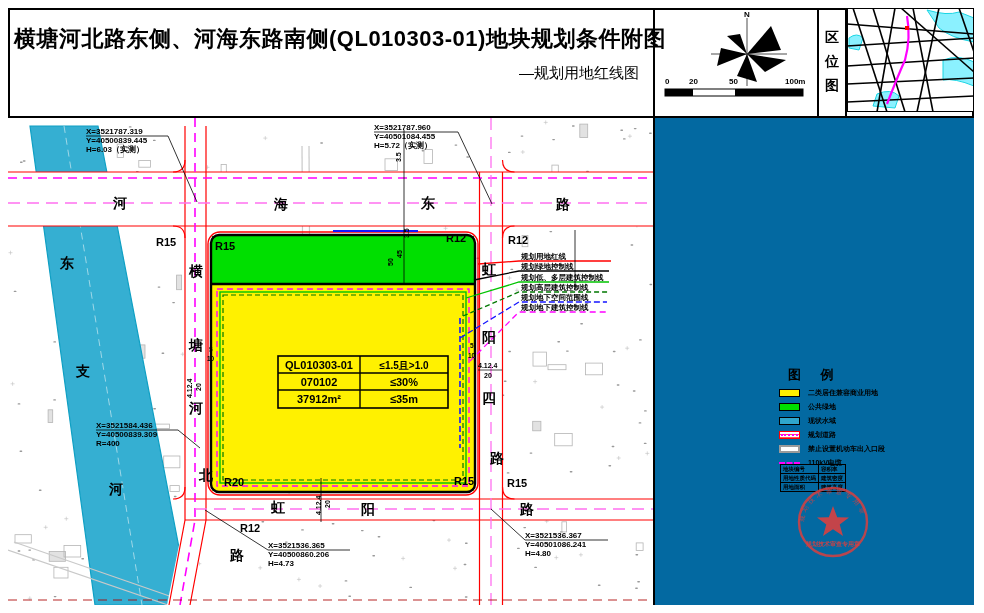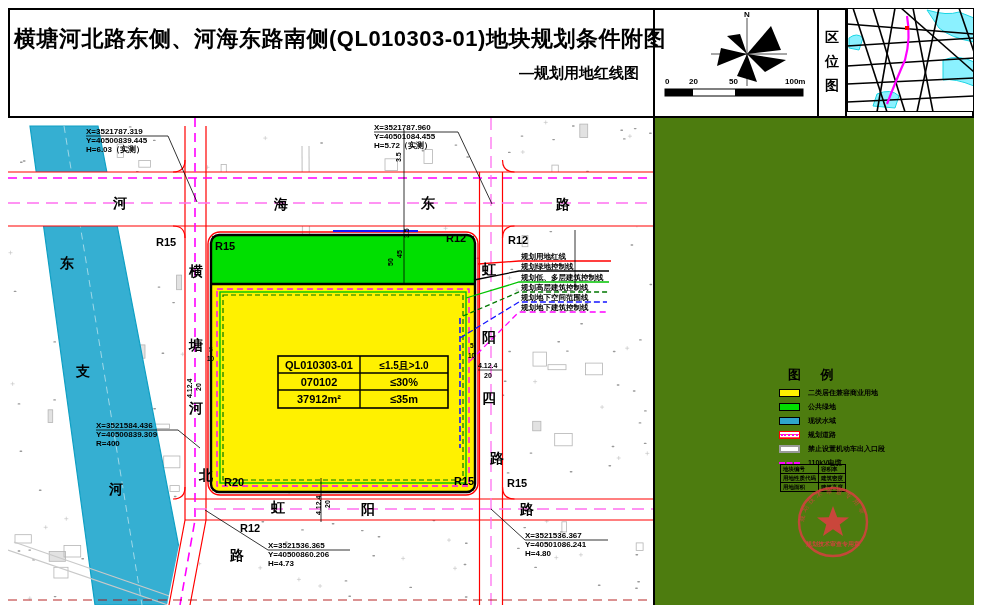--- a/index.html
+++ b/index.html
@@ -2,28 +2,28 @@
 <html><head>
 <meta charset="utf-8">
 <style>
   html,body{margin:0;padding:0;background:#fff;}
   .page{position:relative;width:984px;height:613px;background:#fff;font-family:"Liberation Sans",sans-serif;overflow:hidden;}
   .frame{position:absolute;left:8px;top:8px;width:966px;height:597px;border:2px solid #000;box-sizing:border-box;}
   
   .header{position:absolute;left:8px;top:8px;width:966px;height:110px;border-bottom:2px solid #000;box-sizing:border-box;}
   .title-panel{position:absolute;left:0;top:0;width:645px;height:108px;}
   .title-main{margin:16px 4px 0 6px;font-size:22px;font-weight:bold;color:#000;letter-spacing:.5px;white-space:nowrap;}
-  .title-sub{margin:10px 14px 0 0;font-size:15px;font-weight:bold;color:#000;text-align:right;}
+  .title-sub{margin:10px 14px 0 0;font-size:15px;font-weight:normal;color:#000;text-align:right;}
   .compass-panel{position:absolute;left:645px;top:0;width:164px;height:108px;border-left:2px solid #000;box-sizing:border-box;}
   .loc-panel{position:absolute;left:809px;top:0;width:157px;height:108px;border-left:2px solid #000;box-sizing:border-box;display:flex;}
   .loc-label{width:26px;display:flex;flex-direction:column;align-items:center;justify-content:center;font-size:14px;font-weight:bold;gap:6px;}
   .loc-map{flex:1;border-left:2px solid #000;}
   
   .map-wrap{position:absolute;left:8px;top:118px;width:645px;height:487px;border-right:2px solid #000;box-sizing:content-box;background:#fff;}
-  .right-panel{position:absolute;left:655px;top:118px;width:319px;height:487px;background:#4d7c0f;}
+  .right-panel{position:absolute;left:655px;top:118px;width:319px;height:487px;background:#0369a1;}
   .legend-title{position:absolute;left:133px;top:248px;font-size:13px;font-weight:bold;letter-spacing:8px;}
   .legend-items{position:absolute;left:124px;top:268px;}
   .legend-row{display:flex;align-items:center;height:14px;}
   .sw{width:21px;height:8px;border:1px solid #000;box-sizing:border-box;margin-right:8px;flex:none;}
   .sw-yellow{background:#fff100;}
   .sw-green{background:#00df00;}
   .sw-water{background:#2fa6cc;}
   .sw-road{border:1px solid #f00;background:repeating-linear-gradient(180deg,#fff 0 2px,#f55 2px 3px);position:relative;}
   .sw-road::after{content:"";position:absolute;left:1px;right:1px;top:2px;border-top:2px dotted #f0f;}
   .sw-noentry{background:#fff;border:2px solid #9a9a9a;}

